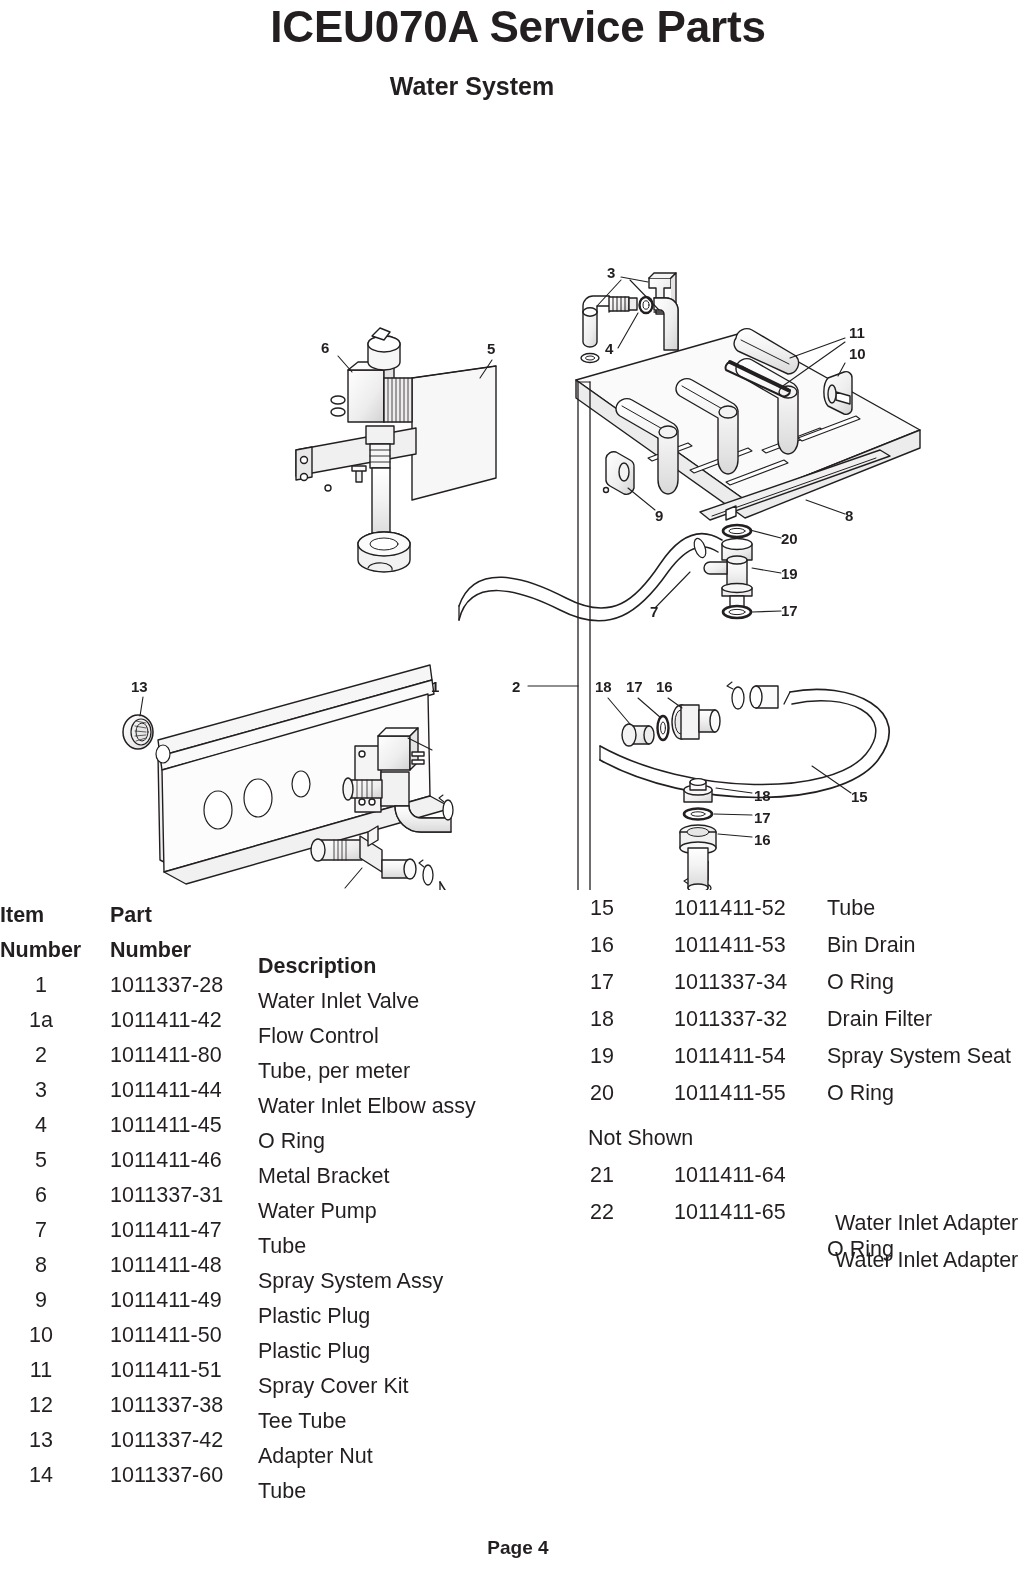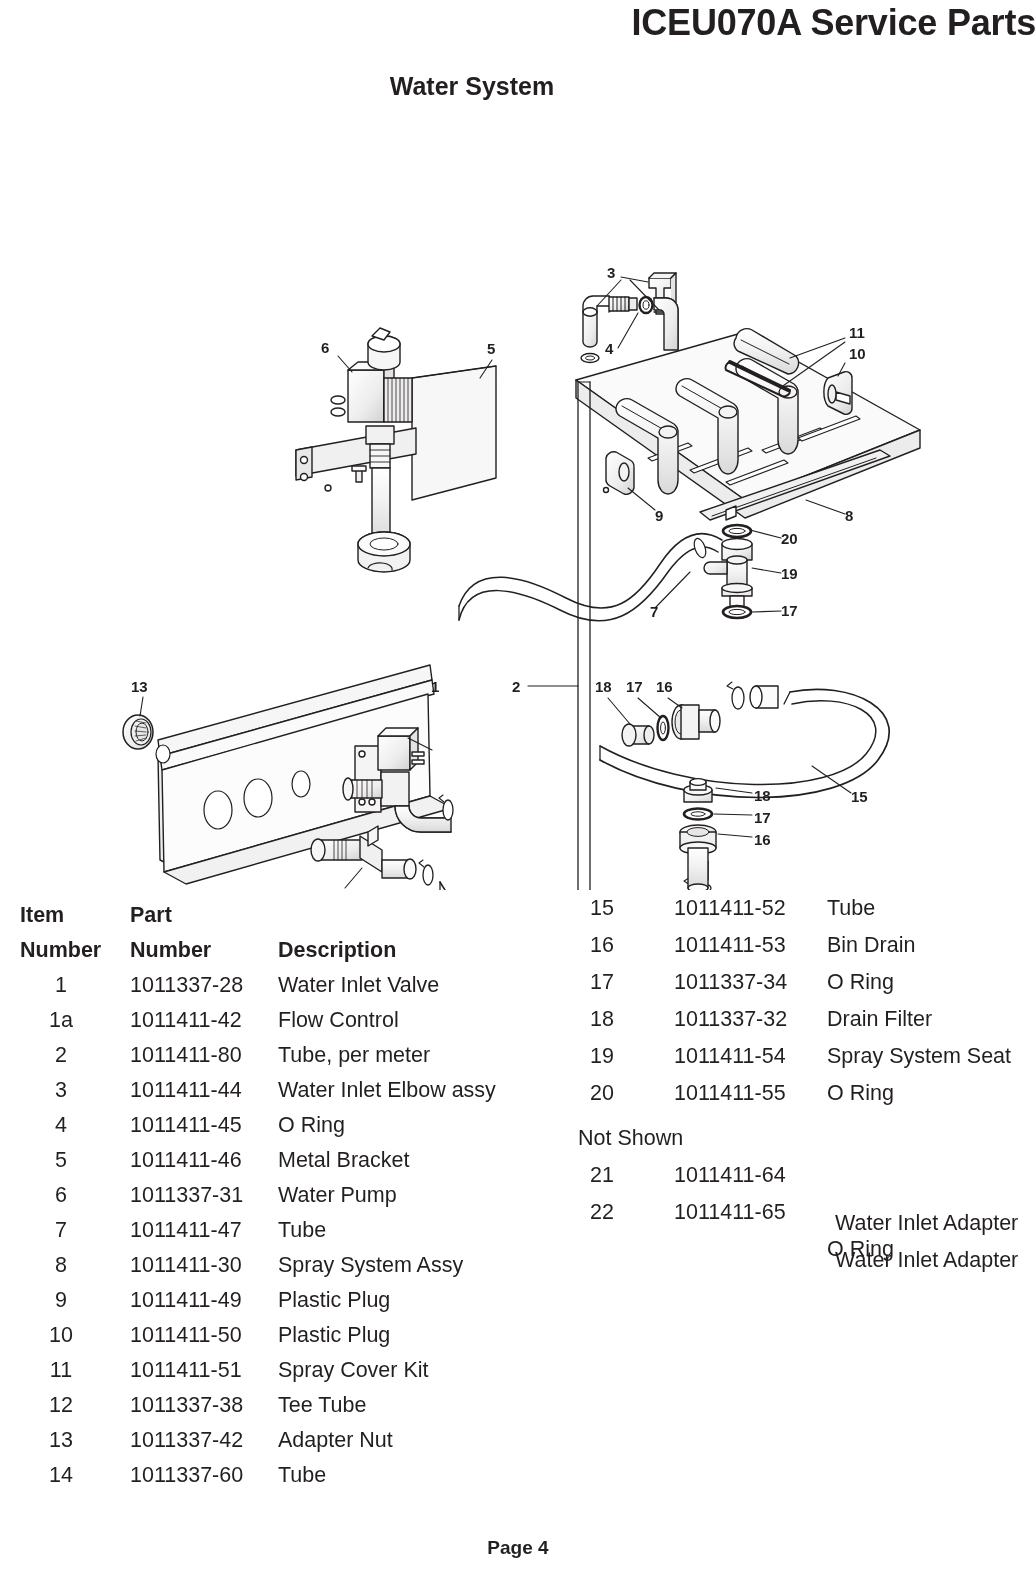--- a/index.html
+++ b/index.html
@@ -15,22 +15,22 @@
     color: #231f20;
     overflow: hidden;
   }
 
   
   .doc-title {
     position: absolute;
     top: 2px;
     left: 0;
     width: 1036px;
-    text-align: right;
-    font-size: 36px;
+    text-align: center;
+    font-size: 44px;
     font-weight: bold;
     letter-spacing: -0.2px;
   }
   .doc-subtitle {
     position: absolute;
     top: 72px;
     left: 0;
     width: 944px;
     text-align: center;
     font-size: 25px;
@@ -46,52 +46,52 @@
     height: 770px;
   }
   .diagram-wrap svg { display: block; }
 
   
   .parts-table {
     position: absolute;
     font-size: 21.5px;
     line-height: 1;
   }
-  .parts-table.left  { left: 0;   top: 905px; width: 520px; padding-left: 20px; }
+  .parts-table.left  { left: 0;   top: 905px; width: 520px; }
   .parts-table.right { left: 578px; top: 898px; width: 458px; }
 
   .hdr-row, .part-row {
     position: relative;
     height: 35px;
   }
   .parts-table.right .hdr-row,
   .parts-table.right .part-row { height: 37px; }
 
   .col-item, .col-part, .col-desc {
     position: absolute;
     top: 0;
     white-space: nowrap;
   }
   
   .parts-table.left .col-item { left: 0;    width: 82px; text-align: center; }
   .parts-table.left .col-part { left: 110px; }
-  .parts-table.left .col-desc { left: 258px; }
+  .parts-table.left .col-desc { left: 258px; margin-top: 16px; }
   
   .parts-table.right .col-item { left: 0;    width: 48px; text-align: center; }
   .parts-table.right .col-part { left: 96px; }
   .parts-table.right .col-desc { left: 249px; }
 
   .hdr-row .col-item,
   .hdr-row .col-part,
   .hdr-row .col-desc { font-weight: bold; }
   .parts-table.left .hdr-row .col-item { text-align: left; }
 
   .section-label {
     position: absolute;
-    left: 0;
+    left: 10px;
     white-space: nowrap;
   }
   .notshown-block { position: relative; margin-top: 8px; }
   .notshown-block .part-row .col-desc { left: 257px; margin-top: 48px; }
 
   .cont-row { position: relative; height: 35px; }
   .cont-row .col-desc { position: absolute; left: 265px; top: 0; white-space: nowrap; }
 
   
   .page-footer {
@@ -531,21 +531,21 @@
     <span class="col-part">1011337-31</span>
     <span class="col-desc">Water Pump</span>
   </div>
   <div class="part-row">
     <span class="col-item">7</span>
     <span class="col-part">1011411-47</span>
     <span class="col-desc">Tube</span>
   </div>
   <div class="part-row">
     <span class="col-item">8</span>
-    <span class="col-part">1011411-30</span>
+    <span class="col-part">1011411-48</span>
     <span class="col-desc">Spray System Assy</span>
   </div>
   <div class="part-row">
     <span class="col-item">9</span>
     <span class="col-part">1011411-49</span>
     <span class="col-desc">Plastic Plug</span>
   </div>
   <div class="part-row">
     <span class="col-item">10</span>
     <span class="col-part">1011411-50</span>

